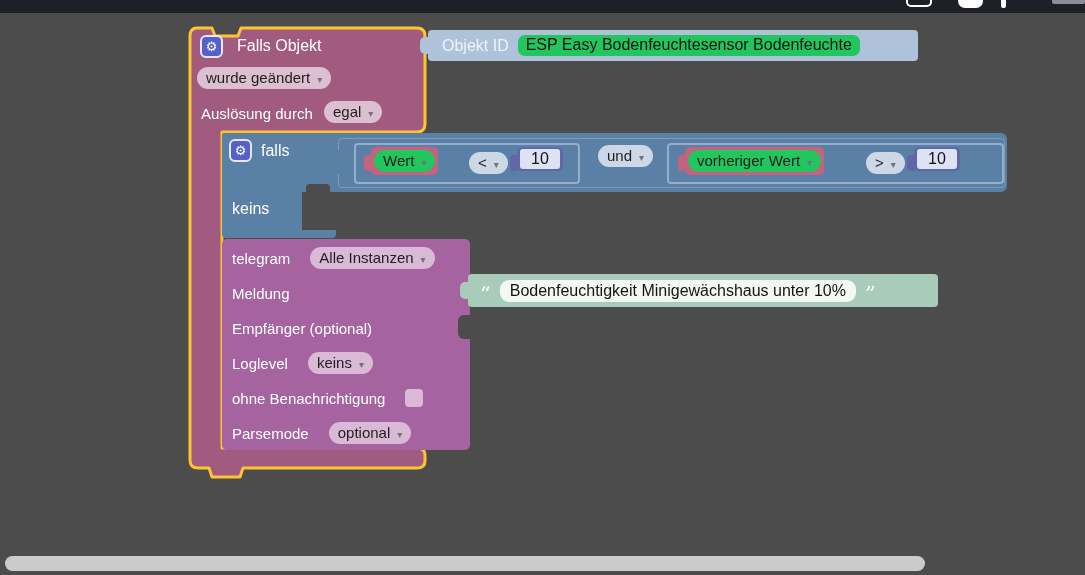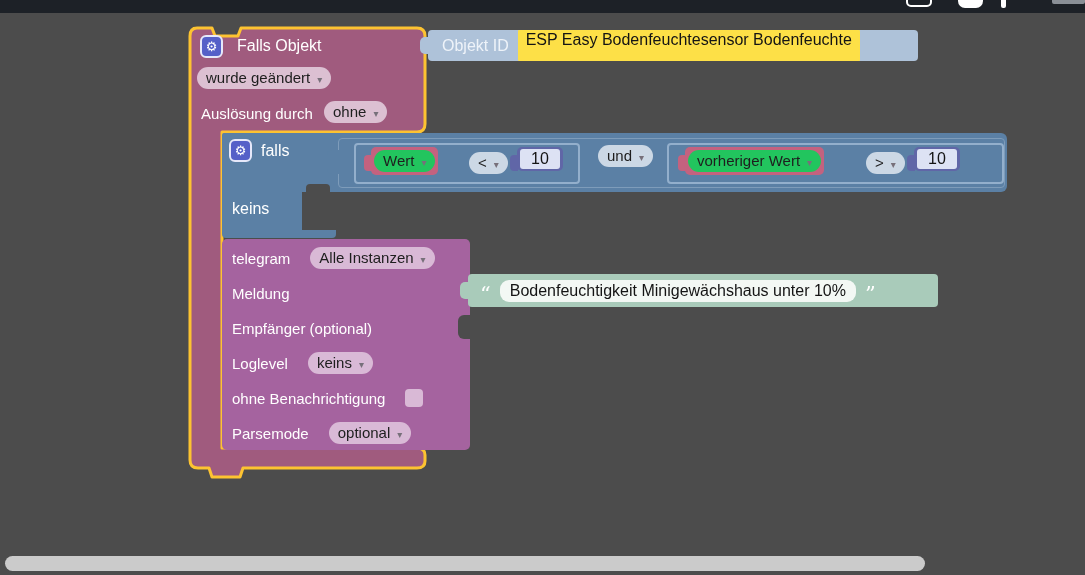--- a/index.html
+++ b/index.html
@@ -38,21 +38,21 @@
     border-radius:11px; padding:2px 9px 3px 9px; color:#1e1e1e; font-size:15px;
     white-space:nowrap; cursor:pointer;
   }
   .dd .arr::after { content:"▾"; font-size:10px; color:#77707a; }
   .dd.pinklight { background:#dcc0d2; }
   .dd.purplelight { background:#d9b9d6; }
   .dd.rose { background:#22c55e; }
 
   
   .field {
-    background:#fde047; border-radius:1px; padding:1px 8px 12px 8px;
+    background:#22c55e; border-radius:7px; padding:1px 8px 2px 8px;
     color:#141414; font-size:16px; white-space:nowrap; cursor:text;
   }
 
   
   .blue { background:#5b80a5; }
   .falls-top  { left:222px; top:133px; width:785px; height:59px; border-radius:2px 6px 6px 0; }
   .falls-mache{ left:222px; top:192px; width:80px; height:40px; }
   .falls-lip  { left:222px; top:230px; width:114px; height:8px; border-radius:0 0 4px 4px; }
   .stmt-notch { left:306px; top:184px; width:24px; height:8px; background:#4c4c4c;
                 border-radius:4px 4px 0 0; }
@@ -124,21 +124,21 @@
   </svg>
 
   <div class="abs gear" style="left:200px;top:35px;">⚙</div>
   <div class="abs wlabel big" style="left:237px;top:37px;">Falls Objekt</div>
   <div class="abs dd pinklight" style="left:197px;top:67px;justify-content:center;">
     <span>wurde geändert</span>
     <span class="arr"></span>
   </div>
   <div class="abs wlabel" style="left:201px;top:105px;">Auslösung durch</div>
   <div class="abs dd pinklight" style="left:324px;top:101px;">
-    <span>ohne</span>
+    <span>egal</span>
     <span class="arr"></span>
   </div>
 
   <div class="abs objektid">
     <span class="olabel">Objekt ID</span>
     <span class="field">ESP Easy Bodenfeuchtesensor Bodenfeuchte</span>
   </div>
 
   <div class="abs blue falls-top"></div>
   <div class="abs blue falls-mache"></div>

